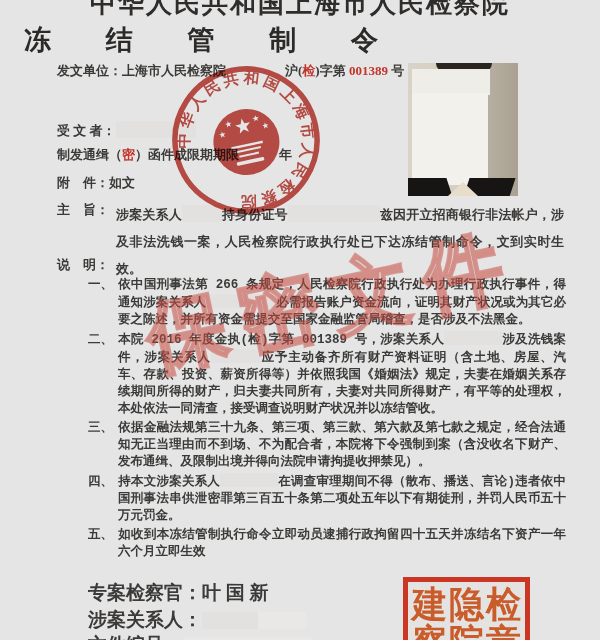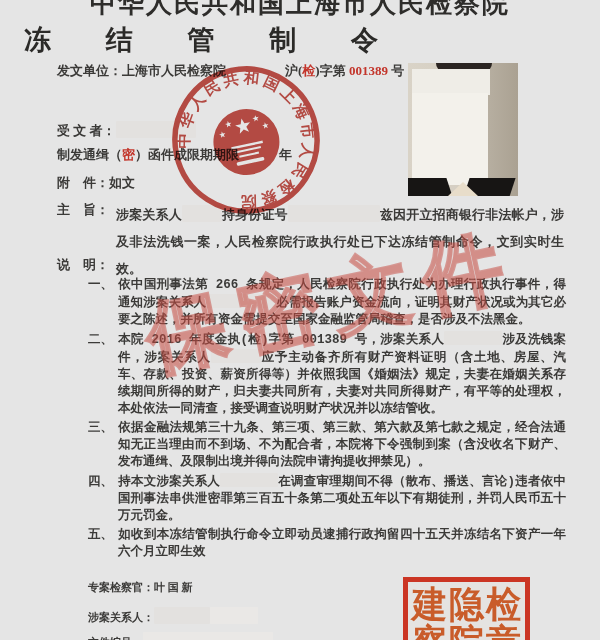--- a/index.html
+++ b/index.html
@@ -40,21 +40,21 @@
   .explain-label { position:absolute; left:57px; top:256px; font-size:13px; }
   
   .items {
     position:absolute; left:88px; top:277px; width:478px;
     font-size:12.5px; line-height:17px;font-family:Liberation Mono, monospace;
   }
   .item { padding-left:30px; text-indent:-30px; text-align:justify; margin-bottom:2px; }
   .item .num { display:inline-block; width:30px; text-indent:0; }
   .item .redact { height:14px; vertical-align:-2px; }
   
-  .footer-line { position:absolute; left:88px; font-size:11px; white-space:nowrap; }
+  .footer-line { position:absolute; left:88px; font-size:19px; white-space:nowrap; }
   
   .round-seal {
     position:absolute; left:166px; top:60px; width:160px; height:160px;
     transform:rotate(-12deg); opacity:.88; mix-blend-mode:multiply; z-index:6;
   }
   
   .photo { position:absolute; left:408px; top:63px; width:110px; height:133px;
     background:linear-gradient(90deg,#d9d3c7 0%,#d3ccc0 70%,#b7afa1 72%,#aaa192 100%);
     z-index:2; overflow:hidden; }
   .photo .hair { position:absolute; left:28px; top:0; width:56px; height:14px;

